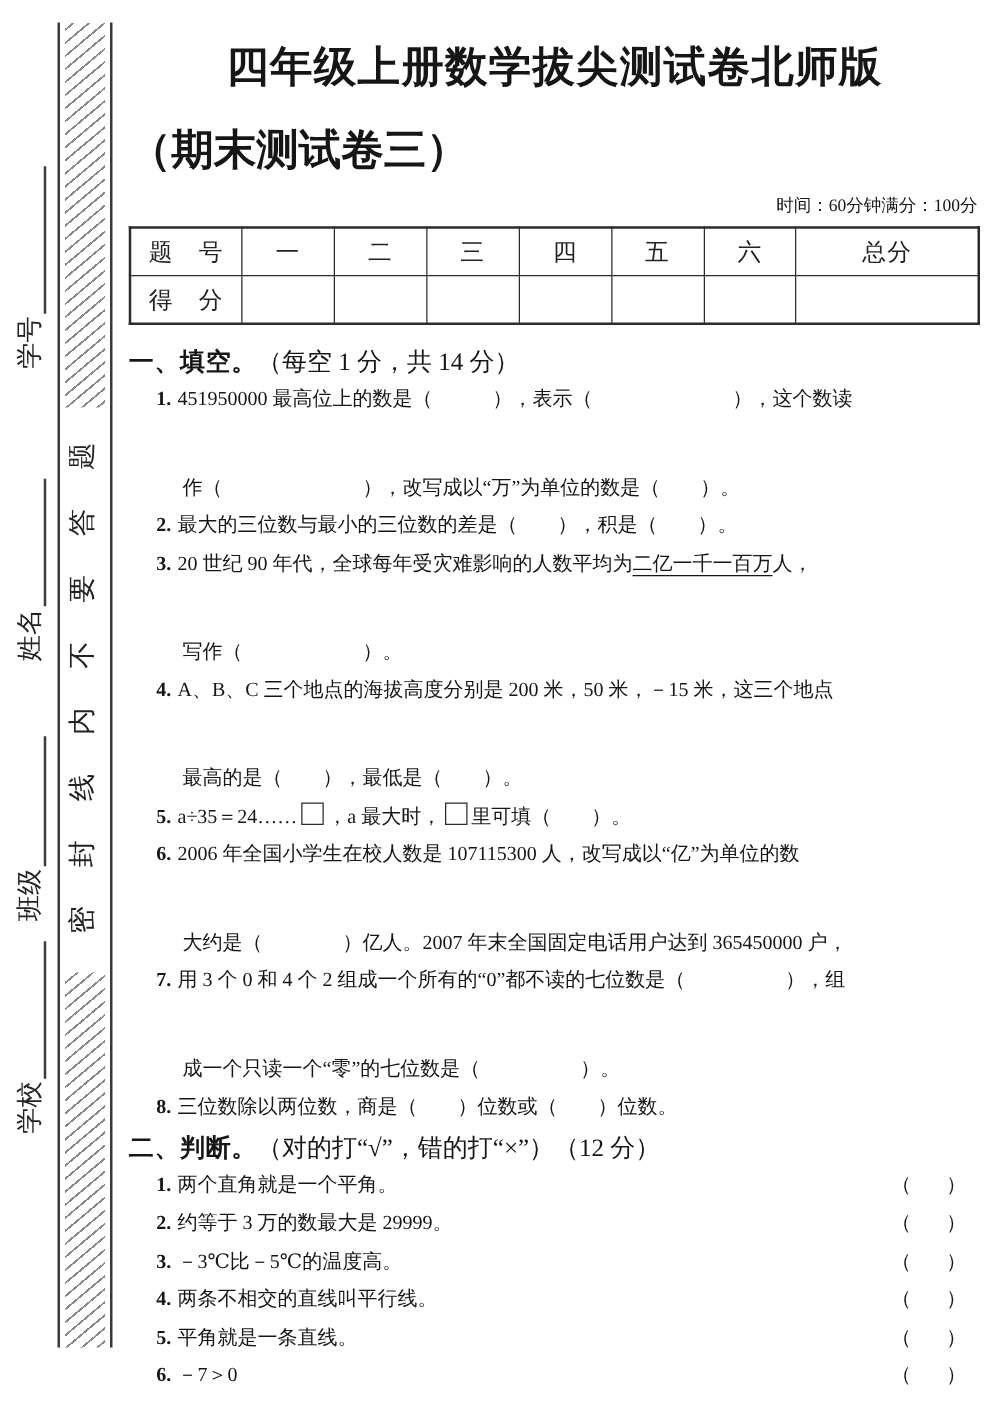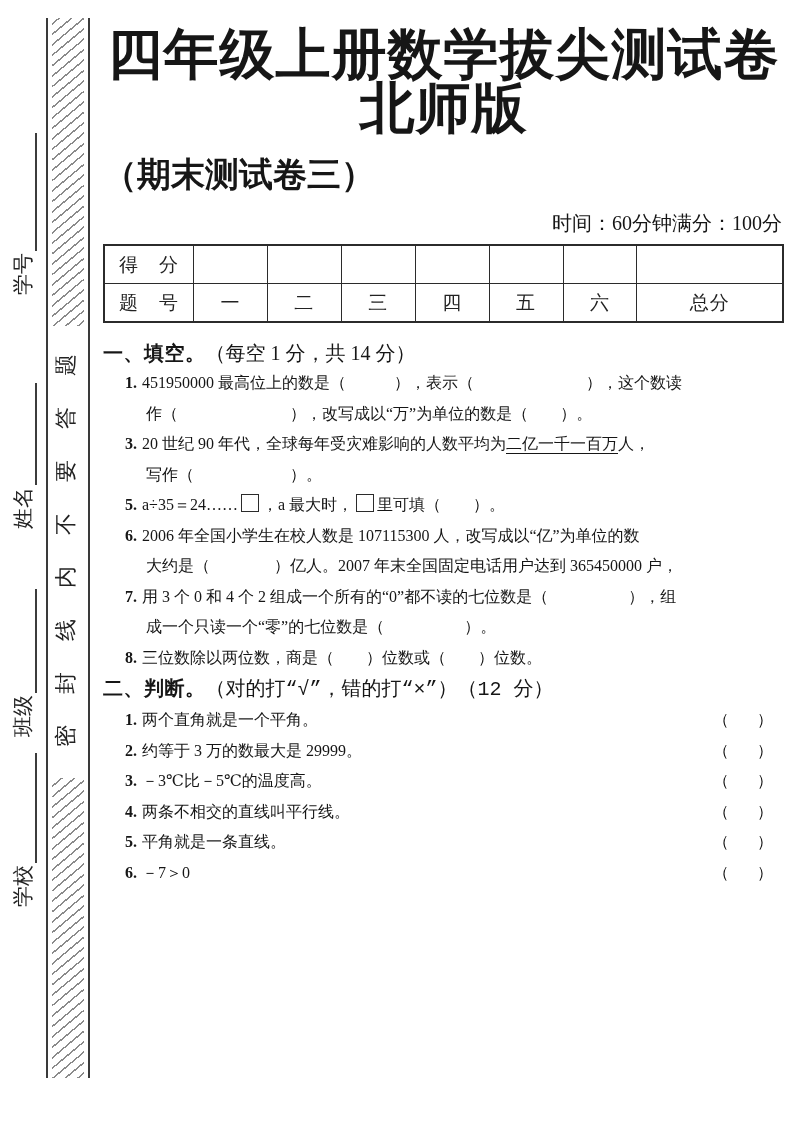--- a/index.html
+++ b/index.html
@@ -22,34 +22,34 @@
     letter-spacing:31px;text-indent:31px;white-space:nowrap;
   }
   .side-label{
     position:absolute;transform:translate(-50%,-50%) rotate(-90deg);
     display:flex;align-items:flex-end;white-space:nowrap;
     font-size:21px;color:#222;height:28px;
   }
   .side-label .rule{display:inline-block;border-bottom:2px solid #3c3c3c;height:22px;margin-left:2px;}
   
   .content{position:absolute;left:103px;top:28px;width:681px;}
-  .title{font-size:55px;font-weight:bold;text-align:center;letter-spacing:1px;line-height:54px;}
+  .title{font-size:34px;font-weight:bold;text-align:center;letter-spacing:1px;line-height:54px;}
   .subtitle{font-size:34px;font-weight:bold;margin-top:17px;line-height:44px;}
-  .meta{font-size:20px;text-align:right;margin-top:13px;padding-right:2px;}
+  .meta{font-size:14px;text-align:right;margin-top:13px;padding-right:2px;}
   table.score{border-collapse:collapse;width:100%;margin-top:7px;border:2px solid #2b2b2b;}
   table.score td{
     border:1px solid #2b2b2b;height:37px;text-align:center;font-size:19px;color:#222;
     padding:0;letter-spacing:1px;
   }
   td.lblcol{width:88px;}
   .sec-head{font-size:20px;margin-top:15px;line-height:30px;}
   .sec-head b{letter-spacing:.5px;}
   .q{margin:0;}
   .qline{font-size:16px;line-height:30.5px;padding-left:22px;white-space:nowrap;}
-  .qline.cont{padding-left:43px;}
+  .qline.cont{padding-left:43px;margin-top:40px;}
   .qnum{font-weight:bold;margin-right:5px;}
   .ul{text-decoration:underline;text-underline-offset:4px;}
   .box{
     display:inline-block;width:16px;height:16px;border:1.5px solid #2b2b2b;
     vertical-align:-2px;margin:0 3px;
   }
   .jrow{display:flex;justify-content:space-between;}
   .jrow .jparen{margin-right:5px;letter-spacing:6px;}
 </style>
 </head>
@@ -77,77 +77,84 @@
 
 <div class="content">
 
   <div class="title">四年级上册数学拔尖测试卷北师版</div>
   <div class="subtitle">（期末测试卷三）</div>
   <div class="meta">时间：60分钟满分：100分</div>
 
   <table class="score">
     <tbody>
         <tr>
+      <td class="lblcol">题　号</td>
+      <td>一</td>
+      <td>二</td>
+      <td>三</td>
+      <td>四</td>
+      <td>五</td>
+      <td>六</td>
+      <td>总分</td>
+    </tr>
+    <tr>
       <td class="lblcol">得　分</td>
       <td></td>
       <td></td>
       <td></td>
       <td></td>
       <td></td>
       <td></td>
       <td></td>
-    </tr>
-    <tr>
-      <td class="lblcol">题　号</td>
-      <td>一</td>
-      <td>二</td>
-      <td>三</td>
-      <td>四</td>
-      <td>五</td>
-      <td>六</td>
-      <td>总分</td>
     </tr>
   </tbody>
     </table>
 
   <div class="sec-head">
     <b>一、填空。</b><span>（每空 1 分，共 14 分）</span>
   </div>
 
   <div class="q">
     <div class="qline"><b class="qnum">1.</b><span>451950000 最高位上的数是（　　　），表示（　　　　　　　），这个数读</span></div>
     <div class="qline cont"><span>作（　　　　　　　），改写成以“万”为单位的数是（　　）。</span></div>
   </div>
 
+  <div class="q">
+    <div class="qline"><b class="qnum">2.</b><span>最大的三位数与最小的三位数的差是（　　），积是（　　）。</span></div>
+  </div>
 
   <div class="q">
     <div class="qline"><b class="qnum">3.</b><span>20 世纪 90 年代，全球每年受灾难影响的人数平均为</span><span class="ul">二亿一千一百万</span><span>人，</span></div>
     <div class="qline cont"><span>写作（　　　　　　）。</span></div>
   </div>
 
+  <div class="q">
+    <div class="qline"><b class="qnum">4.</b><span>A、B、C 三个地点的海拔高度分别是 200 米，50 米，－15 米，这三个地点</span></div>
+    <div class="qline cont"><span>最高的是（　　），最低是（　　）。</span></div>
+  </div>
 
   <div class="q">
     <div class="qline"><b class="qnum">5.</b><span>a÷35＝24……</span><span class="box"></span><span>，a 最大时，</span><span class="box"></span><span>里可填（　　）。</span></div>
   </div>
 
   <div class="q">
     <div class="qline"><b class="qnum">6.</b><span>2006 年全国小学生在校人数是 107115300 人，改写成以“亿”为单位的数</span></div>
     <div class="qline cont"><span>大约是（　　　　）亿人。2007 年末全国固定电话用户达到 365450000 户，</span></div>
   </div>
 
   <div class="q">
     <div class="qline"><b class="qnum">7.</b><span>用 3 个 0 和 4 个 2 组成一个所有的“0”都不读的七位数是（　　　　　），组</span></div>
     <div class="qline cont"><span>成一个只读一个“零”的七位数是（　　　　　）。</span></div>
   </div>
 
   <div class="q">
     <div class="qline"><b class="qnum">8.</b><span>三位数除以两位数，商是（　　）位数或（　　）位数。</span></div>
   </div>
 
-  <div class="sec-head" style="margin-top:2px;font-family:Liberation Mono, monospace;">
+  <div class="sec-head" style="margin-top:2px;">
     <b>二、判断。</b><span>（对的打“√”，错的打“×”）（12 分）</span>
   </div>
 
   <div class="q">
     <div class="qline jrow">
         <span><b class="qnum">1.</b><span>两个直角就是一个平角。</span></span>
         <span class="jparen">（　）</span>
       </div>
   </div>
   <div class="q">

